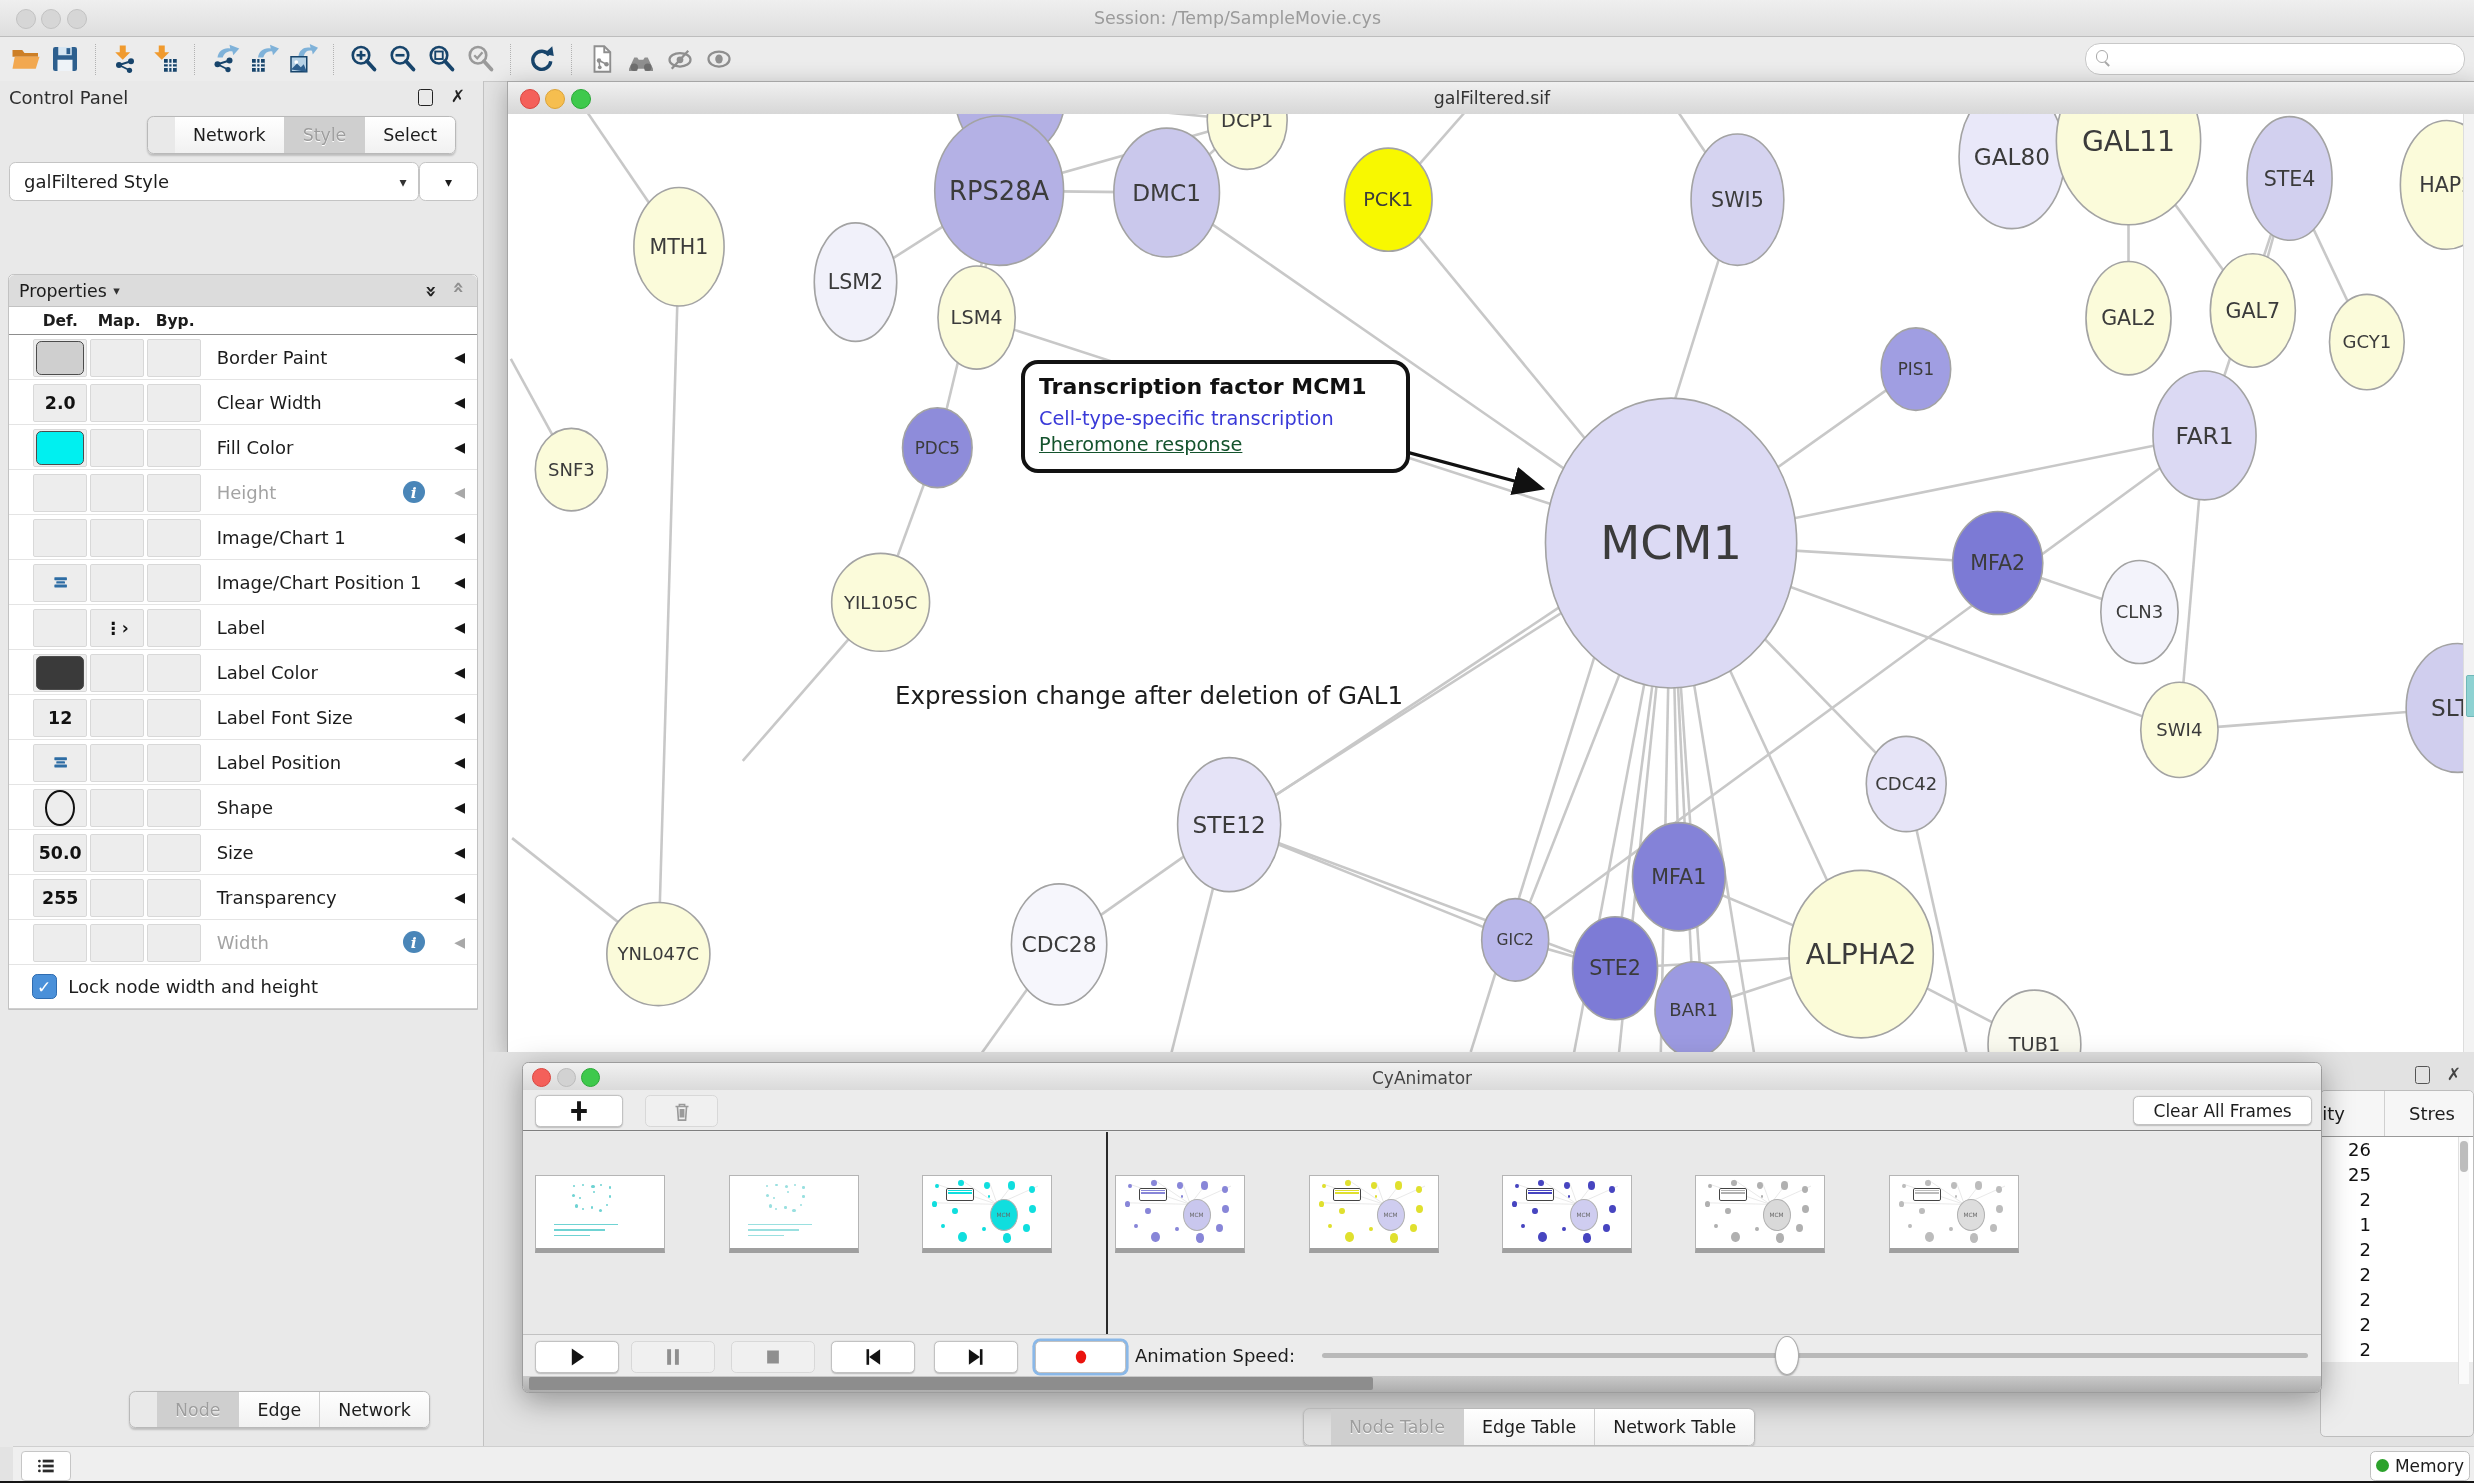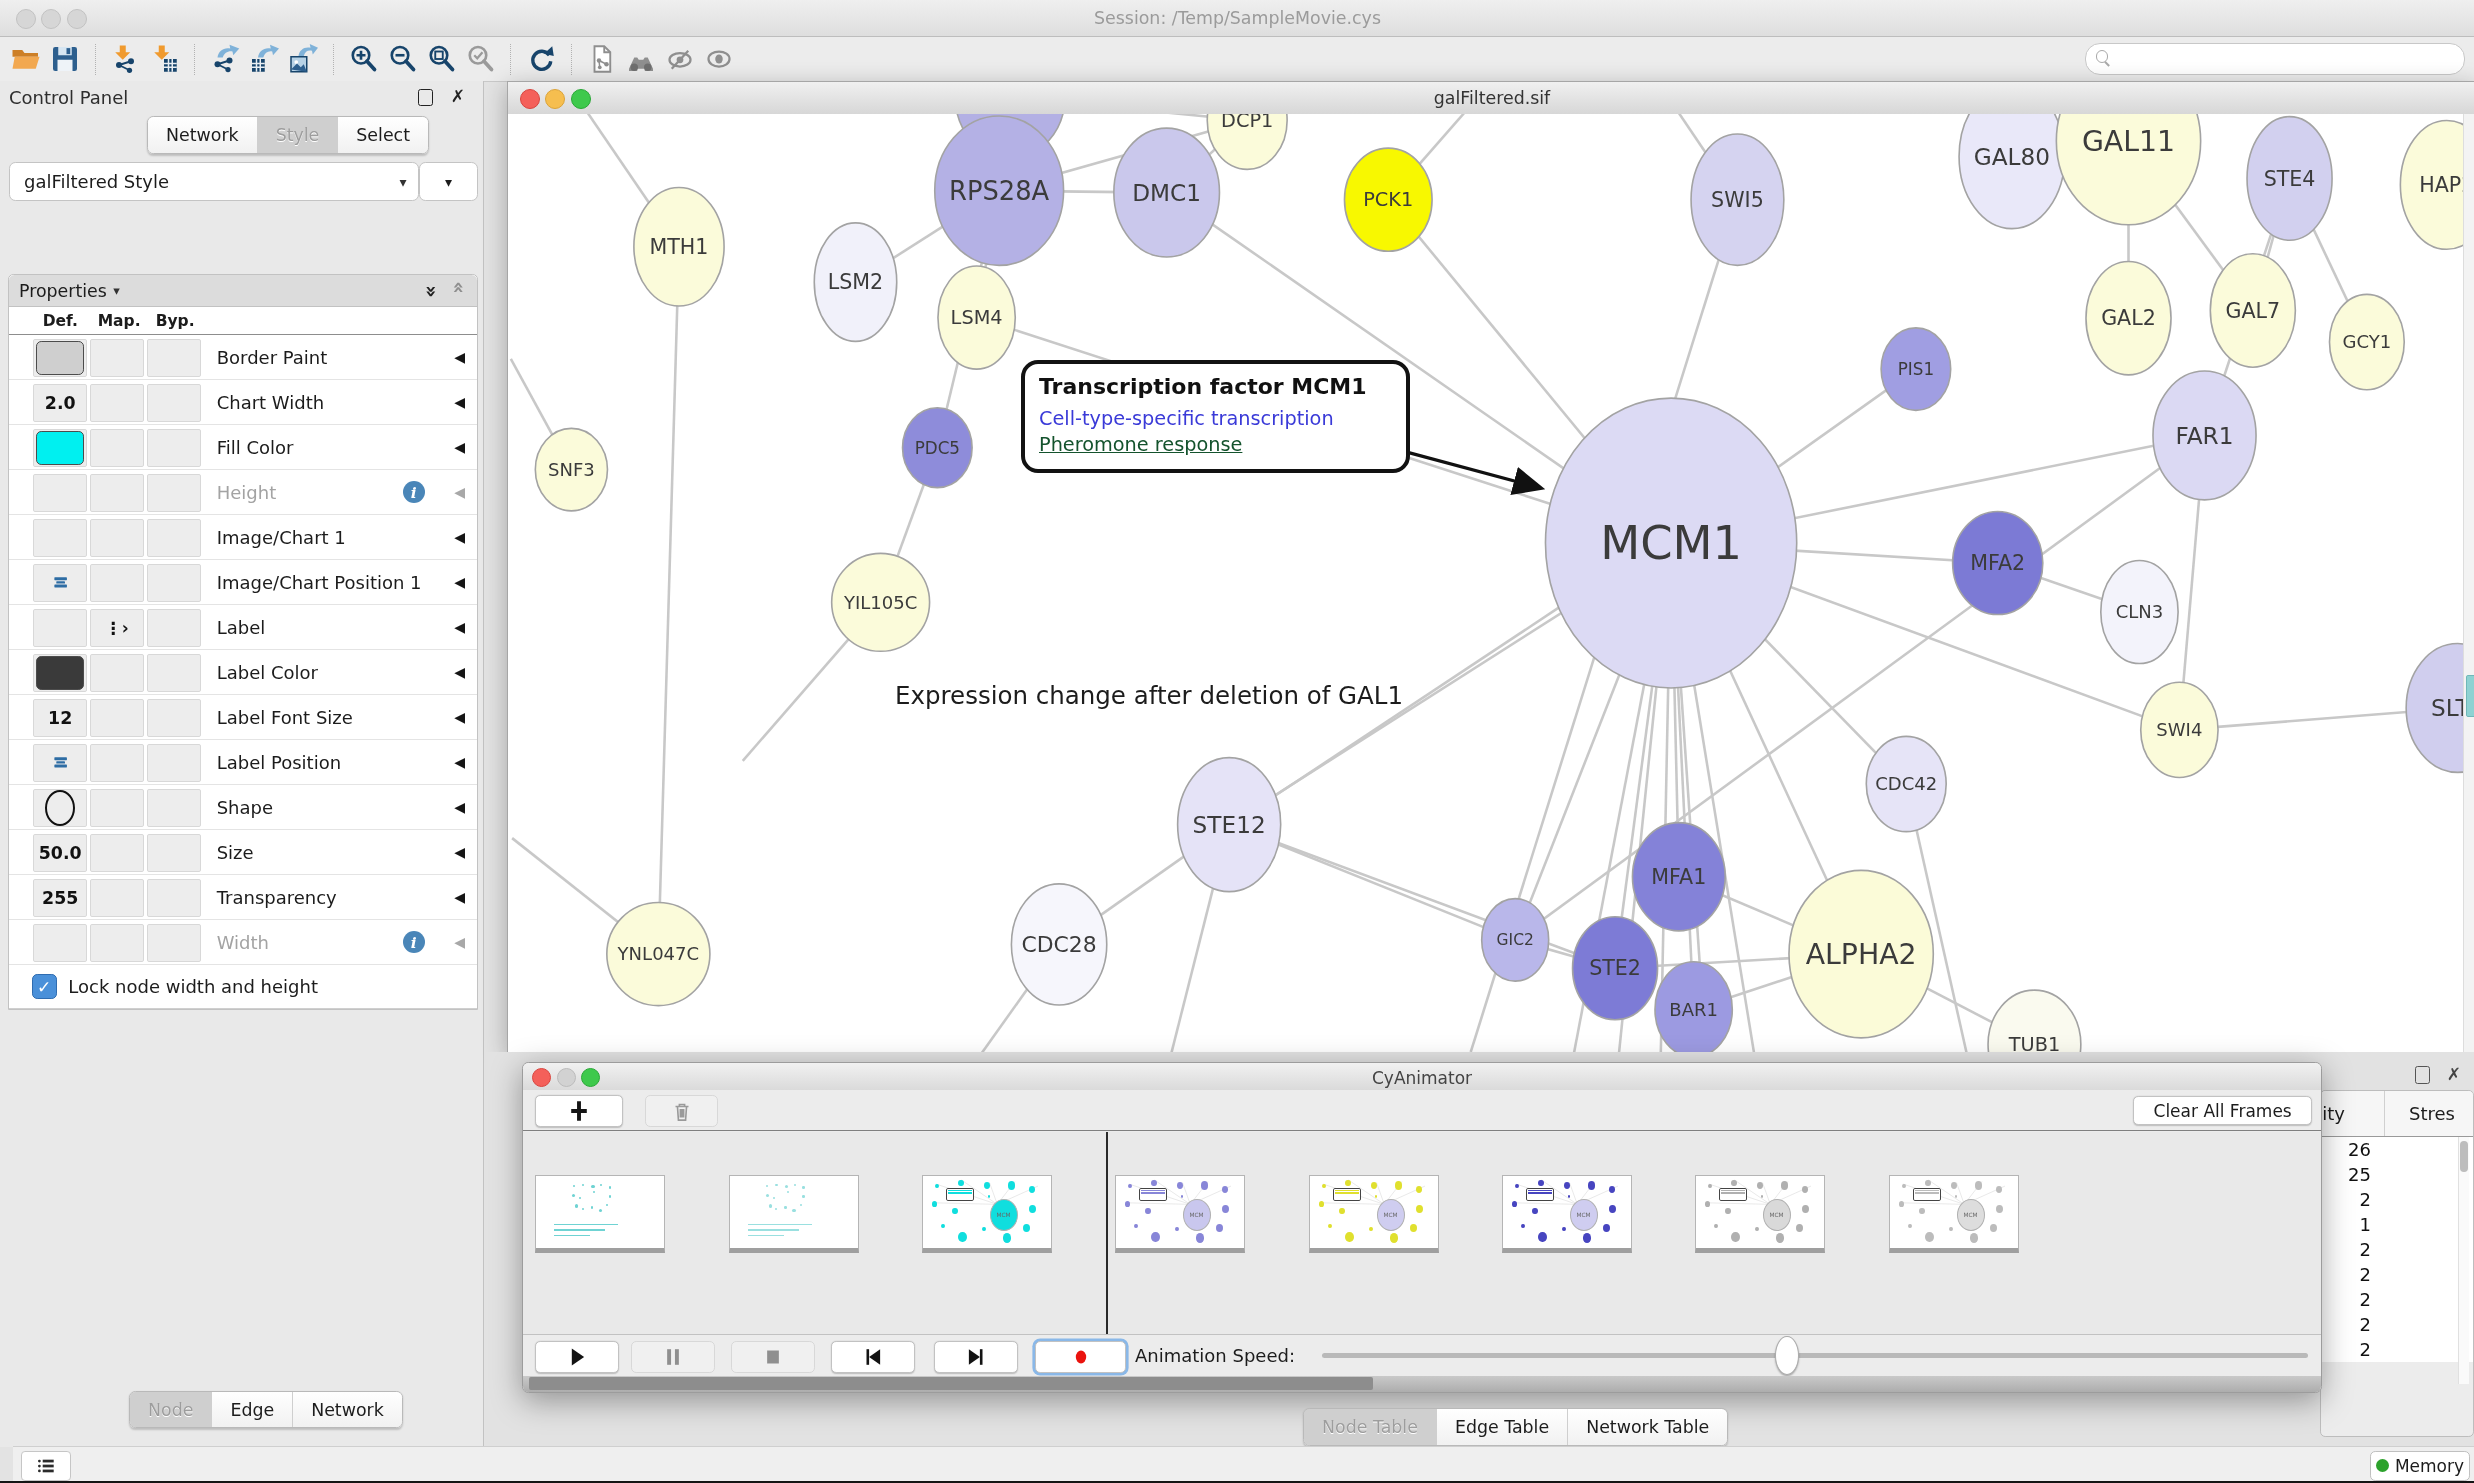--- a/index.html
+++ b/index.html
@@ -14,21 +14,21 @@
   .tbtn svg{width:30px;height:30px;}
   .tsep{width:0;height:31px;border-left:1.3px dotted #b2b2b2;margin:0 10.3px;flex:0 0 auto;}
   .searchbox{position:absolute;right:10.3px;top:43px;width:378px;height:30px;background:#fff;border:1.3px solid #c8c8c8;border-radius:15px;}
   .mag{position:absolute;left:10.3px;top:6.4px;width:10.3px;height:10.3px;border:1.9px solid #a9a9a9;border-radius:50%;}
   .mag::after{content:"";position:absolute;left:9px;top:9.7px;width:1.9px;height:5.8px;background:#a9a9a9;transform:rotate(-45deg);}
   
   .cpanel{position:absolute;left:0;top:81px;width:483px;bottom:37px;background:#e9e9e9;border-right:1.3px solid #c2c2c2;}
   .cp-title{position:absolute;left:9px;top:6.4px;font-size:18px;color:#2e2e2e;}
   .winbtn{position:absolute;top:7.7px;font-size:17px;color:#222;}
   .floatbox{width:13px;height:15.5px;border:1.9px solid #222;border-radius:2.6px;}
-  .seg{position:absolute;display:flex;border:0.6px solid #b9b9b9;border-radius:6.4px;overflow:hidden;box-shadow:0 1.3px 1.9px rgba(0,0,0,.18);}
+  .seg{position:absolute;display:flex;border:0.6px solid #b9b9b9;border-radius:6.4px;overflow:hidden;box-shadow:0 1.3px 1.9px rgba(0,0,0,.18);padding-left:27px;}
   .seg-btn{height:100%;display:flex;align-items:center;justify-content:center;background:linear-gradient(#ffffff,#f1f1f1);font-size:17.4px;color:#1c1c1c;border-left:0.6px solid #cfcfcf;padding:0 18px;white-space:nowrap;}
   .seg-btn:first-child{border-left:none;}
   .seg-btn.selected{background:#cfcfcf;color:#9d9d9d;text-shadow:0 0.6px 0 #ffffff;}
   .combo{position:absolute;background:#fff;border:1.3px solid #c4c4c4;border-radius:6.4px;display:flex;align-items:center;font-size:18px;color:#1c1c1c;}
   .combo .arr{position:absolute;right:11.6px;color:#333;font-size:14px;}
   .props{position:absolute;left:7.7px;top:193px;width:468px;background:#fff;border:0.6px solid #c2c2c2;border-radius:5.2px 5.2px 0 0;}
   .props-head{height:31px;background:#dcdcdc;border-bottom:0.6px solid #c2c2c2;border-radius:5.2px 5.2px 0 0;display:flex;align-items:center;font-size:17.4px;color:#1c1c1c;padding-left:10.3px;position:relative;}
   .props-head .arr{font-size:13px;margin-left:6.4px;color:#333;}
   .chev{position:absolute;font-size:19.3px;color:#222;font-weight:bold;letter-spacing:-3.9px;}
   .colhead{height:27px;display:flex;align-items:center;font-size:15.5px;font-weight:bold;color:#1c1c1c;border-bottom:1.3px solid #8d8d8d;position:relative;}
@@ -280,21 +280,21 @@
             <div class="cell" style="left:138px;"></div>
             <div class="plabel">Border Paint</div>
             <div class="expander">◀</div>
           </div>
           <div class="prow">
             <div class="cell" style="left:24.5px;">
               <span>2.0</span>
             </div>
             <div class="cell" style="left:81px;"></div>
             <div class="cell" style="left:138px;"></div>
-            <div class="plabel">Chart Width</div>
+            <div class="plabel">Clear Width</div>
             <div class="expander">◀</div>
           </div>
           <div class="prow">
             <div class="cell" style="left:24.5px;">
               <div class="swatch" style="background:#00f0f0"></div>
             </div>
             <div class="cell" style="left:81px;"></div>
             <div class="cell" style="left:138px;"></div>
             <div class="plabel">Fill Color</div>
             <div class="expander">◀</div>

